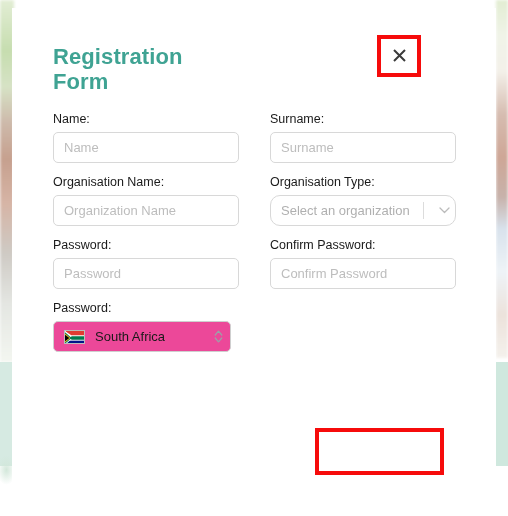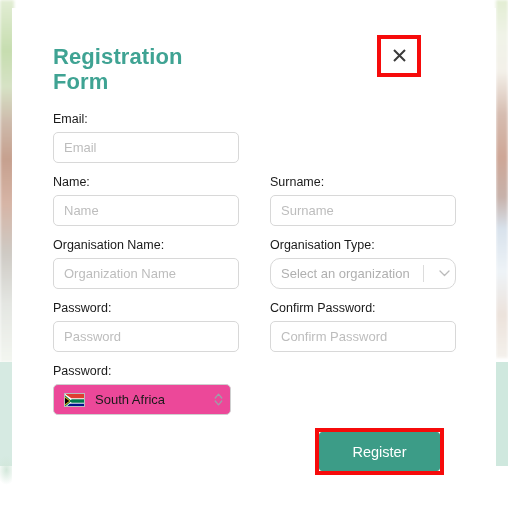--- a/index.html
+++ b/index.html
@@ -310,26 +310,20 @@
             <svg width="15" height="15" viewBox="0 0 15 15" aria-hidden="true">
               <path d="M2 2 L13 13 M13 2 L2 13" stroke="#3a3a3a" stroke-width="2" stroke-linecap="butt"></path>
             </svg>
           </span>
         </button>
       </div>
     </div>
 
     <div class="form-body">
 
-      <div class="form-row">
-        <div class="field full">
-          <label class="field-label">Email:</label>
-          <input class="text-input" type="text" placeholder="Email" style="">
-        </div>
-      </div>
 
       <div class="form-row">
         <div class="field">
           <label class="field-label">Name:</label>
           <input class="text-input" type="text" placeholder="Name" style="">
         </div>
         <div class="field">
           <label class="field-label">Surname:</label>
           <input class="text-input" type="text" placeholder="Surname" style="">
         </div>
@@ -387,19 +381,18 @@
                 <path d="M1.2 6 L4.5 2.2 L7.8 6" fill="none" stroke="#9aa3a8" stroke-width="1.2" stroke-linecap="round" stroke-linejoin="round"></path>
                 <path d="M1.2 9 L4.5 12.8 L7.8 9" fill="none" stroke="#9aa3a8" stroke-width="1.2" stroke-linecap="round" stroke-linejoin="round"></path>
               </svg>
             </span>
           </div>
         </div>
       </div>
 
     </div>
 
-    <button class="register-button">Register</button>
 
     <div class="annot-close"></div>
     <div class="annot-register"></div>
 
   </div>
 </div>
 
 </body></html>

